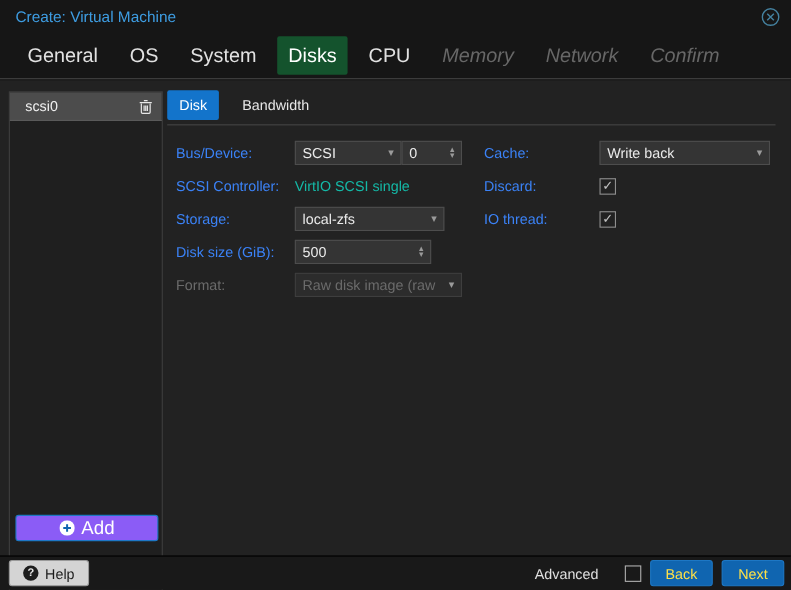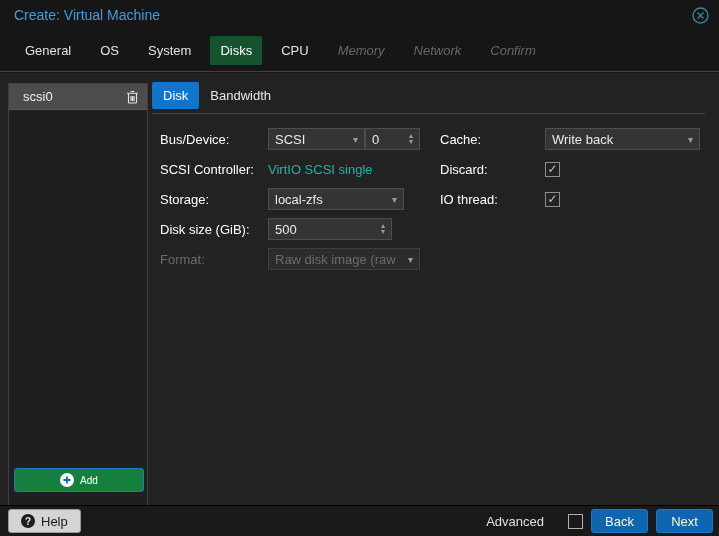--- a/index.html
+++ b/index.html
@@ -18,55 +18,55 @@
   }
   .title { color:#3e9de2; font-size:14px; }
   .close-btn { margin-left:auto; width:17px; height:17px; cursor:pointer; }
   .tabbar {
     height:42px; display:flex; align-items:center;
     padding-left:15px; background:#161616;
     border-bottom:1px solid #414141;
   }
   .tab {
     padding:7px 10px; margin-right:9px; color:#e2e2e2;
-    font-size:13px; cursor:pointer; border-radius:2px;
+    font-size:18px; cursor:pointer; border-radius:2px;
   }
   .tab.active { background:#14532d; color:#fff; }
   .tab.disabled { color:#676767; cursor:default;font-style:italic; }
   .content {
     position:absolute; top:73px; left:0; right:0; bottom:31px;
     background:#222222;
   }
   .disk-list {
     position:absolute; left:8px; top:10px; width:140px; height:468px;
     background:#1f1f1f; border:1px solid #3f3f3f;
   }
   .disk-item {
     height:26px; background:#4c4c4c; border-bottom:1px solid #5a5a5a;
     display:flex; align-items:center; padding:0 8px 0 14px;
     color:#f0f0f0; cursor:pointer;
   }
   .disk-item .trash { margin-left:auto; width:13px; height:14px; cursor:pointer; }
   .add-btn {
     position:absolute; left:14px; top:395px; width:130px; height:24px;
-    background:#15803d; border:1px solid #1d77c4; border-radius:3px;
+    background:#8b5cf6; border:1px solid #1d77c4; border-radius:3px;
     color:#fff; display:flex; align-items:center; justify-content:center;
-    gap:6px; cursor:pointer; font-size:10px;
+    gap:6px; cursor:pointer; font-size:17px;
   }
   .subtabs {
     position:absolute; left:152px; top:5px; right:14px; height:36px;
     display:flex; align-items:center; border-bottom:1px solid #454545;
   }
-  .subtab { padding:6px 11px; color:#e8e8e8; cursor:pointer; border-radius:2px; }
+  .subtab { padding:6px 11px; margin-right:10px; color:#e8e8e8; cursor:pointer; border-radius:2px; }
   .subtab.active { background:#1374cb; color:#fff; }
   .col { position:absolute; }
   .col-left { left:160px; top:55px; width:270px; }
   .col-right { left:440px; top:55px; width:270px; }
   .row { display:flex; align-items:center; height:22px; margin-bottom:8px; }
-  .lbl { width:108px; flex-shrink:0; color:#ffffff; }
+  .lbl { width:108px; flex-shrink:0; color:#3b82f6; }
   .col-right .lbl { width:105px; }
   .row.disabled .lbl, .row.disabled .field { color:#6b6b6b; }
   .field {
     background:#343434; border:1px solid #4d4d4d; height:22px;
     display:flex; align-items:center; padding:0 6px; color:#eaeaea;
     cursor:pointer;
   }
   .row.disabled .field { background:#2c2c2c; border-color:#3e3e3e; cursor:default; }
   .combo { justify-content:space-between; }
   .combo .chev { color:#9a9a9a; font-size:10px; margin-left:4px; }
@@ -89,21 +89,21 @@
     cursor:pointer;
   }
   .help-q {
     width:14px; height:14px; border-radius:50%; background:#1d1d1d; color:#e6e6e6;
     font-size:10px; font-weight:bold; display:flex; align-items:center; justify-content:center;
   }
   .footer-right { margin-left:auto; display:flex; align-items:center; gap:8px; }
   .adv-label { color:#e0e0e0; margin-right:16px; }
   .btn-blue {
     min-width:57px; height:24px; background:#1065b0; border:1px solid #1d77c4;
-    border-radius:3px; color:#fef9c3; display:flex; align-items:center; justify-content:center;
+    border-radius:3px; color:#fde047; display:flex; align-items:center; justify-content:center;
     cursor:pointer; font-size:13px; padding:0 10px;
   }
 </style>
 </head>
 <body>
 
 <div class="titlebar">
   <span class="title">Create: Virtual Machine</span>
   <span class="close-btn">
     <svg width="17" height="17" viewBox="0 0 17 17">

